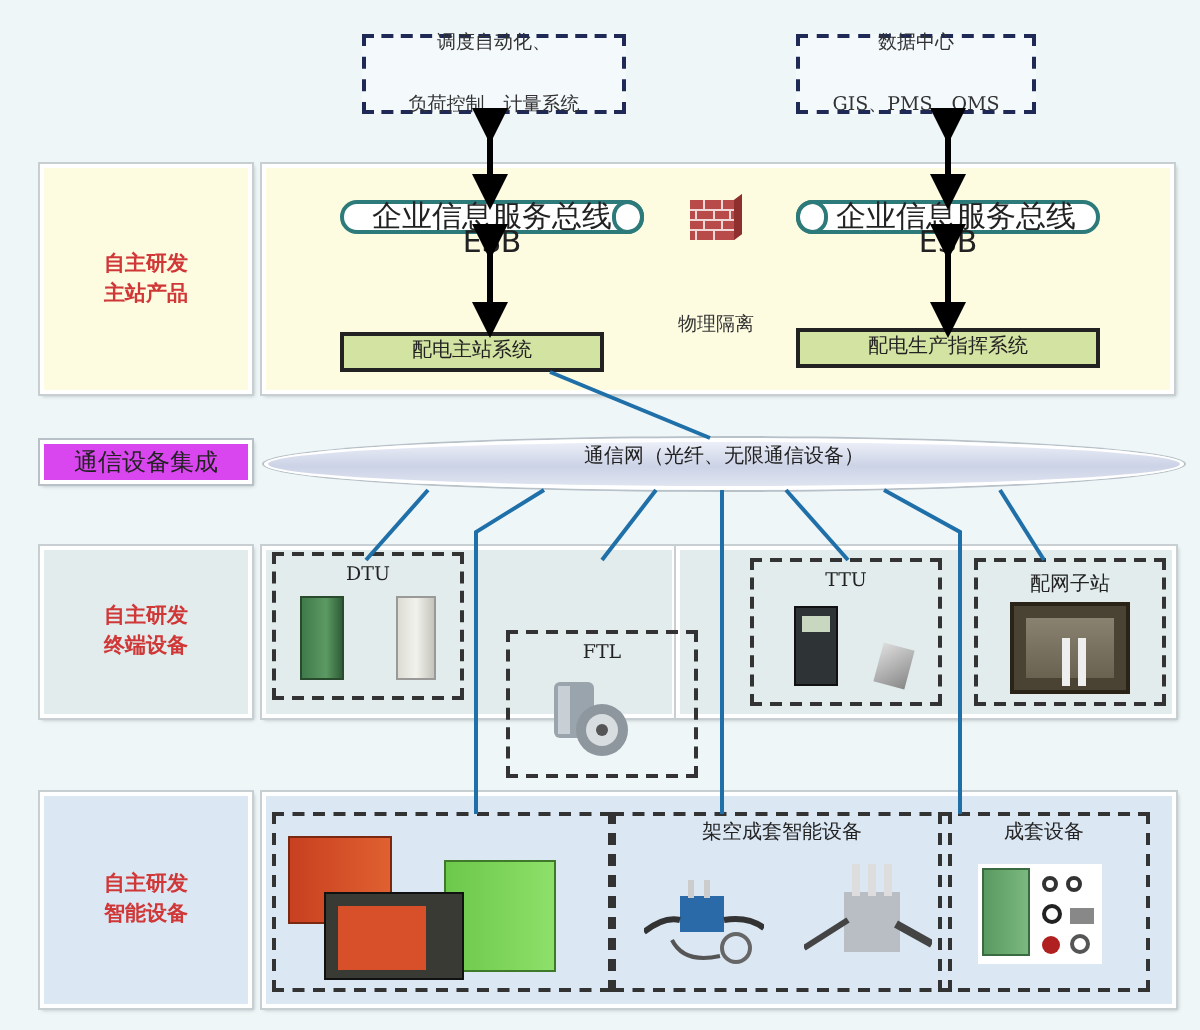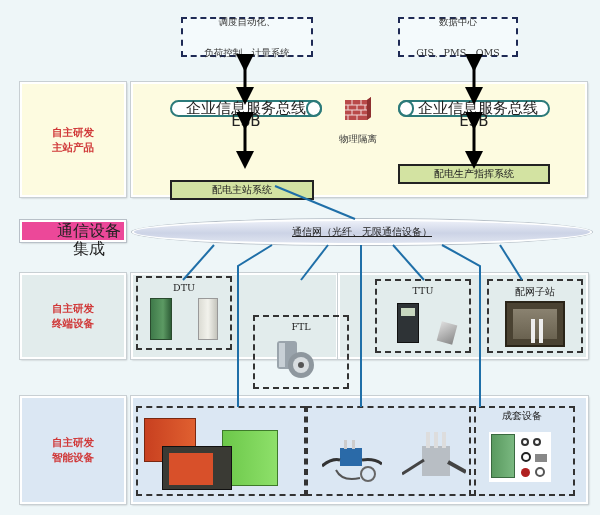--- a/index.html
+++ b/index.html
@@ -3,21 +3,21 @@
 <meta charset="utf-8">
 <style>
   * { box-sizing: border-box; margin: 0; padding: 0; }
   html, body { width: 600px; height: 515px; overflow: hidden; }
   body {
     background: #eef6f8;
     font-family: "DejaVu Sans", "Liberation Sans", sans-serif;
     position: relative;
     color: #333;
   }
-  .abs { position: absolute; }
+  .abs { position: absolute; margin-top: 23px; }
 
   
   .dash-top {
     position: absolute;
     border: 2px dashed #1e2a55;
     background: #f4fafc;
     text-align: center;
     font-size: 9.5px;
     line-height: 14px;
     color: #333;
@@ -69,37 +69,36 @@
     font-size: 10px;
     line-height: 16px;
     text-align: center;
     color: #222;
   }
 
   .comm-label {
     position: absolute;
     border: 2px solid #ffffff;
     box-shadow: 0 0 0 1px #b8c0c8, 1px 1px 2px rgba(0,0,0,0.25);
-    background: #ec4899;
-    font-size: 16px;
+    background: #d946ef;
+    font-size: 12px;
     line-height: 18px;
     text-align: center;
     color: #222;
-    padding-left: 32px;
   }
   .comm-ellipse {
     position: absolute;
     border: 2px solid #ffffff;
     box-shadow: 0 0 0 1px #b8c0c8;
     border-radius: 50%;
     background: linear-gradient(#eceff8, #ccd3e6 55%, #dfe4f0);
     font-size: 10px;
     text-align: center;
     color: #222;
-    display: flex; align-items: center; justify-content: center; text-decoration: underline;
+    display: flex; justify-content: center;
   }
 
   .dash-group {
     position: absolute;
     border: 2px dashed #333;
   }
   .group-title {
     position: absolute; left: 0; right: 0; top: 4px;
     text-align: center; font-size: 10px; color: #222;
   }
@@ -151,21 +150,21 @@
         <line x1="22" y1="9" x2="22" y2="14"></line>
       <line x1="9" y1="14" x2="9" y2="19"></line>
         <line x1="18" y1="14" x2="18" y2="19"></line>
       <line x1="5" y1="19" x2="5" y2="24"></line>
         <line x1="14" y1="19" x2="14" y2="24"></line>
     </g>
   </svg>
 </div>
 <div class="abs" style="left:333px; top:133px; width:50px; text-align:center; font-size:9.5px; color:#333;">物理隔离</div>
 
-<div class="sysbox" style="left:170px; top:180px; width:144px;">
+<div class="sysbox" style="left:170px; top:166px; width:132px;">
   <span>配电主站系统</span>
 </div>
 <div class="sysbox" style="left:398px; top:164px; width:152px;">
   <span>配电生产指挥系统</span>
 </div>
 
 <div class="comm-label" style="left:20px; top:220px; width:106px; height:22px;">
   <span>通信设备集成</span>
 </div>
 <div class="comm-ellipse" style="left:132px; top:219px; width:460px; height:26px;">
@@ -223,20 +222,21 @@
 
 <div class="dash-group" style="left:136px; top:406px; width:170px; height:90px;">
   <div class="dev" style="left:6px; top:10px; width:52px; height:44px; background:linear-gradient(90deg,#c84020,#e06030); border:1px solid #7a2810;"></div>
   <div class="dev" style="left:84px; top:22px; width:56px; height:56px; background:linear-gradient(90deg,#6cc84a,#8ee06a); border:1px solid #3e7a2a;"></div>
   <div class="dev" style="left:24px; top:38px; width:70px; height:44px; background:#3a3a34; border:1px solid #111;">
     <div style="position:absolute; left:6px; top:6px; width:44px; height:32px; background:#d8502a;"></div>
   </div>
 </div>
 
 <div class="dash-group" style="left:306px; top:406px; width:170px; height:90px;">
+  <div class="group-title" style="top:1px;">架空成套智能设备</div>
   <div class="dev" style="left:14px; top:32px; width:60px; height:44px;">
     <svg width="60" height="44" viewBox="0 0 60 44">
       <rect x="18" y="8" width="22" height="18" fill="#2a6aa8"></rect>
       <rect x="22" y="0" width="3" height="9" fill="#ccc"></rect>
         <rect x="30" y="0" width="3" height="9" fill="#ccc"></rect>
       <path d="M0,26 Q10,18 18,20" stroke="#333" stroke-width="3" fill="none"></path>
       <path d="M40,20 Q52,18 60,24" stroke="#333" stroke-width="3" fill="none"></path>
       <circle cx="46" cy="34" r="7" fill="none" stroke="#666" stroke-width="2"></circle>
       <path d="M14,30 Q20,42 38,38" stroke="#555" stroke-width="2" fill="none"></path>
     </svg>

